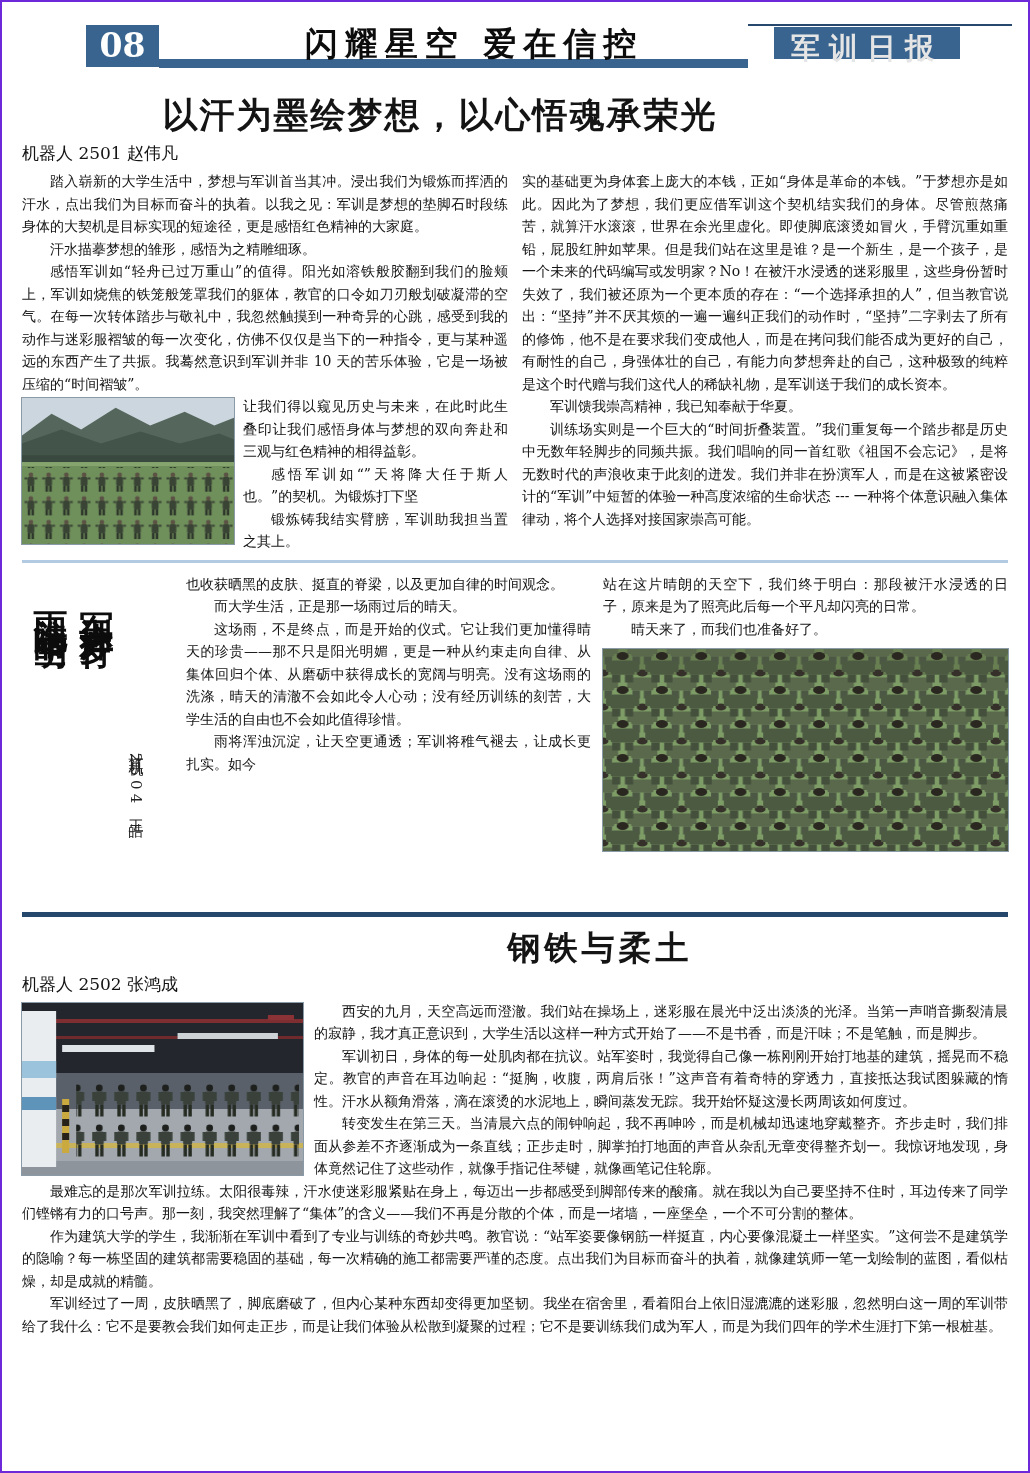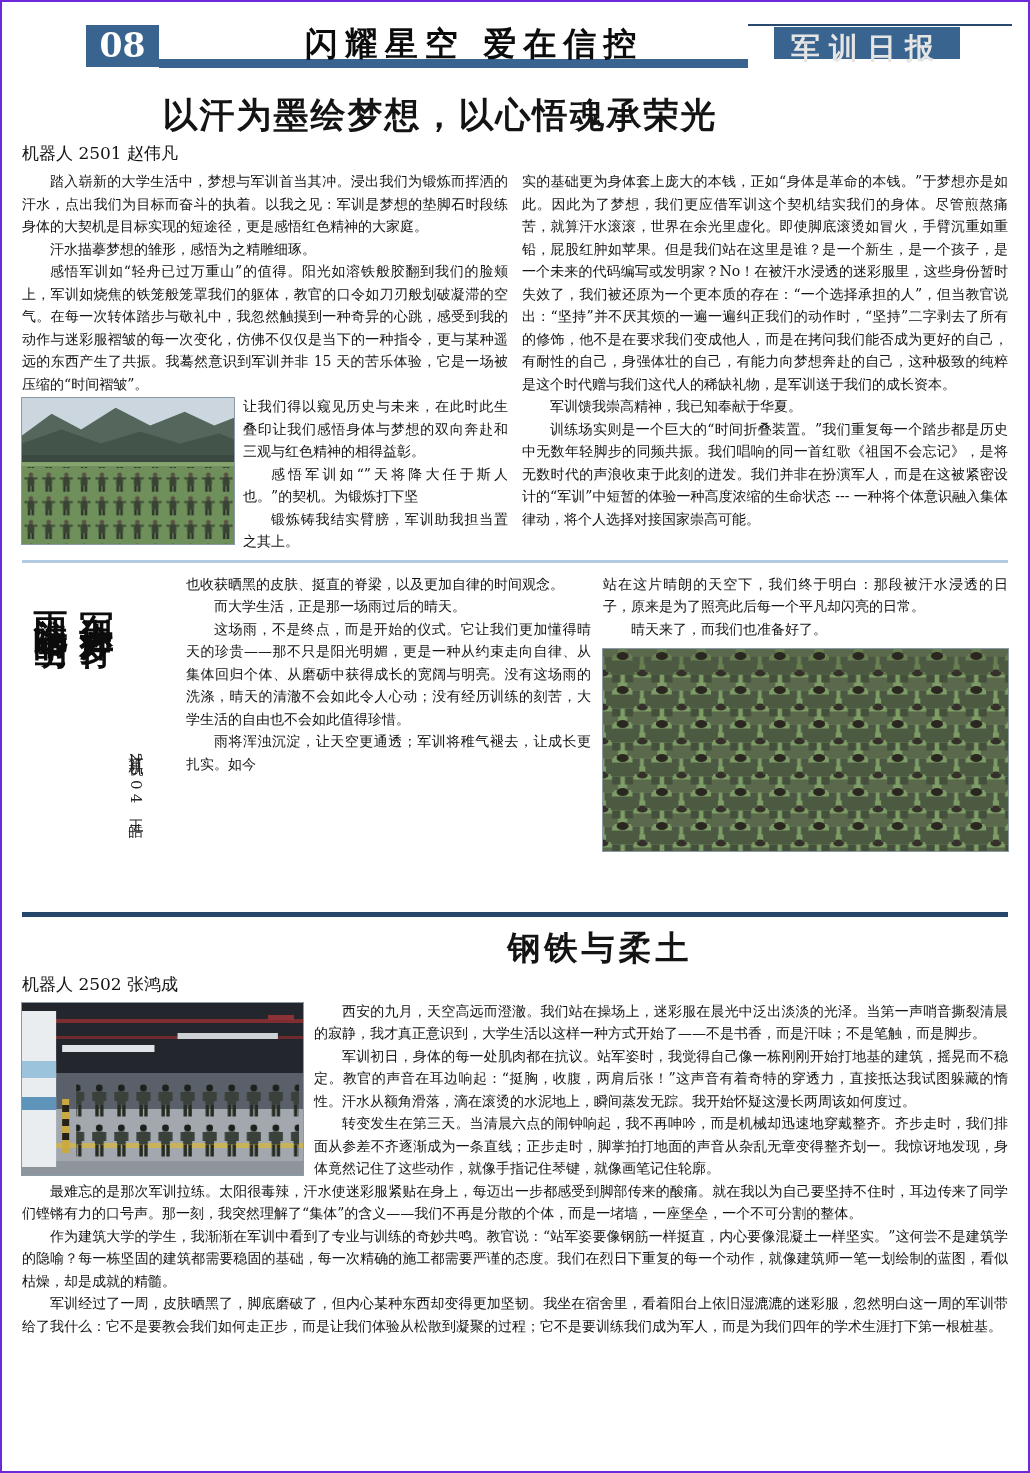--- a/index.html
+++ b/index.html
@@ -100,21 +100,21 @@
     <div class="mast-right-box">军训日报</div>
   </div>
 
   <section class="art">
     <h1 class="a1-title">以汗为墨绘梦想，以心悟魂承荣光</h1>
     <div class="byline a1-byline">机器人 2501 赵伟凡</div>
     <div class="a1-cols">
       <div class="a1-col">
         <p>踏入崭新的大学生活中，梦想与军训首当其冲。浸出我们为锻炼而挥洒的汗水，点出我们为目标而奋斗的执着。以我之见：军训是梦想的垫脚石时段练身体的大契机是目标实现的短途径，更是感悟红色精神的大家庭。</p>
         <p>汗水描摹梦想的雏形，感悟为之精雕细琢。</p>
-        <p>感悟军训如“轻舟已过万重山”的值得。阳光如溶铁般胶翻到我们的脸颊上，军训如烧焦的铁笼般笼罩我们的躯体，教官的口令如刀刃般划破凝滞的空气。在每一次转体踏步与敬礼中，我忽然触摸到一种奇异的心跳，感受到我的动作与迷彩服褶皱的每一次变化，仿佛不仅仅是当下的一种指令，更与某种遥远的东西产生了共振。我蓦然意识到军训并非 15 天的苦乐体验，它是一场被压缩的“时间褶皱”。</p>
+        <p>感悟军训如“轻舟已过万重山”的值得。阳光如溶铁般胶翻到我们的脸颊上，军训如烧焦的铁笼般笼罩我们的躯体，教官的口令如刀刃般划破凝滞的空气。在每一次转体踏步与敬礼中，我忽然触摸到一种奇异的心跳，感受到我的动作与迷彩服褶皱的每一次变化，仿佛不仅仅是当下的一种指令，更与某种遥远的东西产生了共振。我蓦然意识到军训并非 10 天的苦乐体验，它是一场被压缩的“时间褶皱”。</p>
         <div class="photo1">
           <svg viewBox="0 0 215 148" preserveAspectRatio="none" aria-hidden="true">
             <defs>
               <pattern id="p1t" width="18" height="24" patternUnits="userSpaceOnUse">
                 <circle cx="9" cy="6" r="2.4" fill="#5b5244"></circle>
                 <rect x="5.5" y="8" width="7" height="9" rx="1.5" fill="#3a4435"></rect>
                 <rect x="2.5" y="8.5" width="3" height="2" fill="#3a4435"></rect>
                 <rect x="12.5" y="8.5" width="3" height="2" fill="#3a4435"></rect>
                 <rect x="5.8" y="17" width="2.6" height="6" fill="#2e372b"></rect>
                 <rect x="9.6" y="17" width="2.6" height="6" fill="#2e372b"></rect>
@@ -223,18 +223,18 @@
           <rect x="40" y="116" width="7" height="7" fill="#26221a"></rect>
           <rect x="40" y="130" width="7" height="7" fill="#26221a"></rect>
           <rect x="54" y="74" width="222" height="82" fill="url(#p3t)"></rect>
           <rect x="20" y="90" width="1" height="0" fill="none"></rect>
         </svg>
       </div>
       <p>西安的九月，天空高远而澄澈。我们站在操场上，迷彩服在晨光中泛出淡淡的光泽。当第一声哨音撕裂清晨的寂静，我才真正意识到，大学生活以这样一种方式开始了——不是书香，而是汗味；不是笔触，而是脚步。</p>
       <p>军训初日，身体的每一处肌肉都在抗议。站军姿时，我觉得自己像一栋刚刚开始打地基的建筑，摇晃而不稳定。教官的声音在耳边响起：“挺胸，收腹，两肩后张！”这声音有着奇特的穿透力，直接抵达我试图躲藏的惰性。汗水从额角滑落，滴在滚烫的水泥地上，瞬间蒸发无踪。我开始怀疑这漫长两周该如何度过。</p>
       <p>转变发生在第三天。当清晨六点的闹钟响起，我不再呻吟，而是机械却迅速地穿戴整齐。齐步走时，我们排面从参差不齐逐渐成为一条直线；正步走时，脚掌拍打地面的声音从杂乱无章变得整齐划一。我惊讶地发现，身体竟然记住了这些动作，就像手指记住琴键，就像画笔记住轮廓。</p>
       <p>最难忘的是那次军训拉练。太阳很毒辣，汗水使迷彩服紧贴在身上，每迈出一步都感受到脚部传来的酸痛。就在我以为自己要坚持不住时，耳边传来了同学们铿锵有力的口号声。那一刻，我突然理解了“集体”的含义——我们不再是分散的个体，而是一堵墙，一座堡垒，一个不可分割的整体。</p>
-      <p>作为建筑大学的学生，我渐渐在军训中看到了专业与训练的奇妙共鸣。教官说：“站军姿要像钢筋一样挺直，内心要像混凝土一样坚实。”这何尝不是建筑学的隐喻？每一栋坚固的建筑都需要稳固的基础，每一次精确的施工都需要严谨的态度。我们在烈日下重复的每一个动作，就像建筑师一笔一划绘制的蓝图，看似枯燥，却是成就的精髓。</p>
+      <p>作为建筑大学的学生，我渐渐在军训中看到了专业与训练的奇妙共鸣。教官说：“站军姿要像钢筋一样挺直，内心要像混凝土一样坚实。”这何尝不是建筑学的隐喻？每一栋坚固的建筑都需要稳固的基础，每一次精确的施工都需要严谨的态度。点出我们为目标而奋斗的执着，就像建筑师一笔一划绘制的蓝图，看似枯燥，却是成就的精髓。</p>
       <p>军训经过了一周，皮肤晒黑了，脚底磨破了，但内心某种东西却变得更加坚韧。我坐在宿舍里，看着阳台上依旧湿漉漉的迷彩服，忽然明白这一周的军训带给了我什么：它不是要教会我们如何走正步，而是让我们体验从松散到凝聚的过程；它不是要训练我们成为军人，而是为我们四年的学术生涯打下第一根桩基。</p>
     </div>
   </section>
 
 </div>
 
 </body></html>

